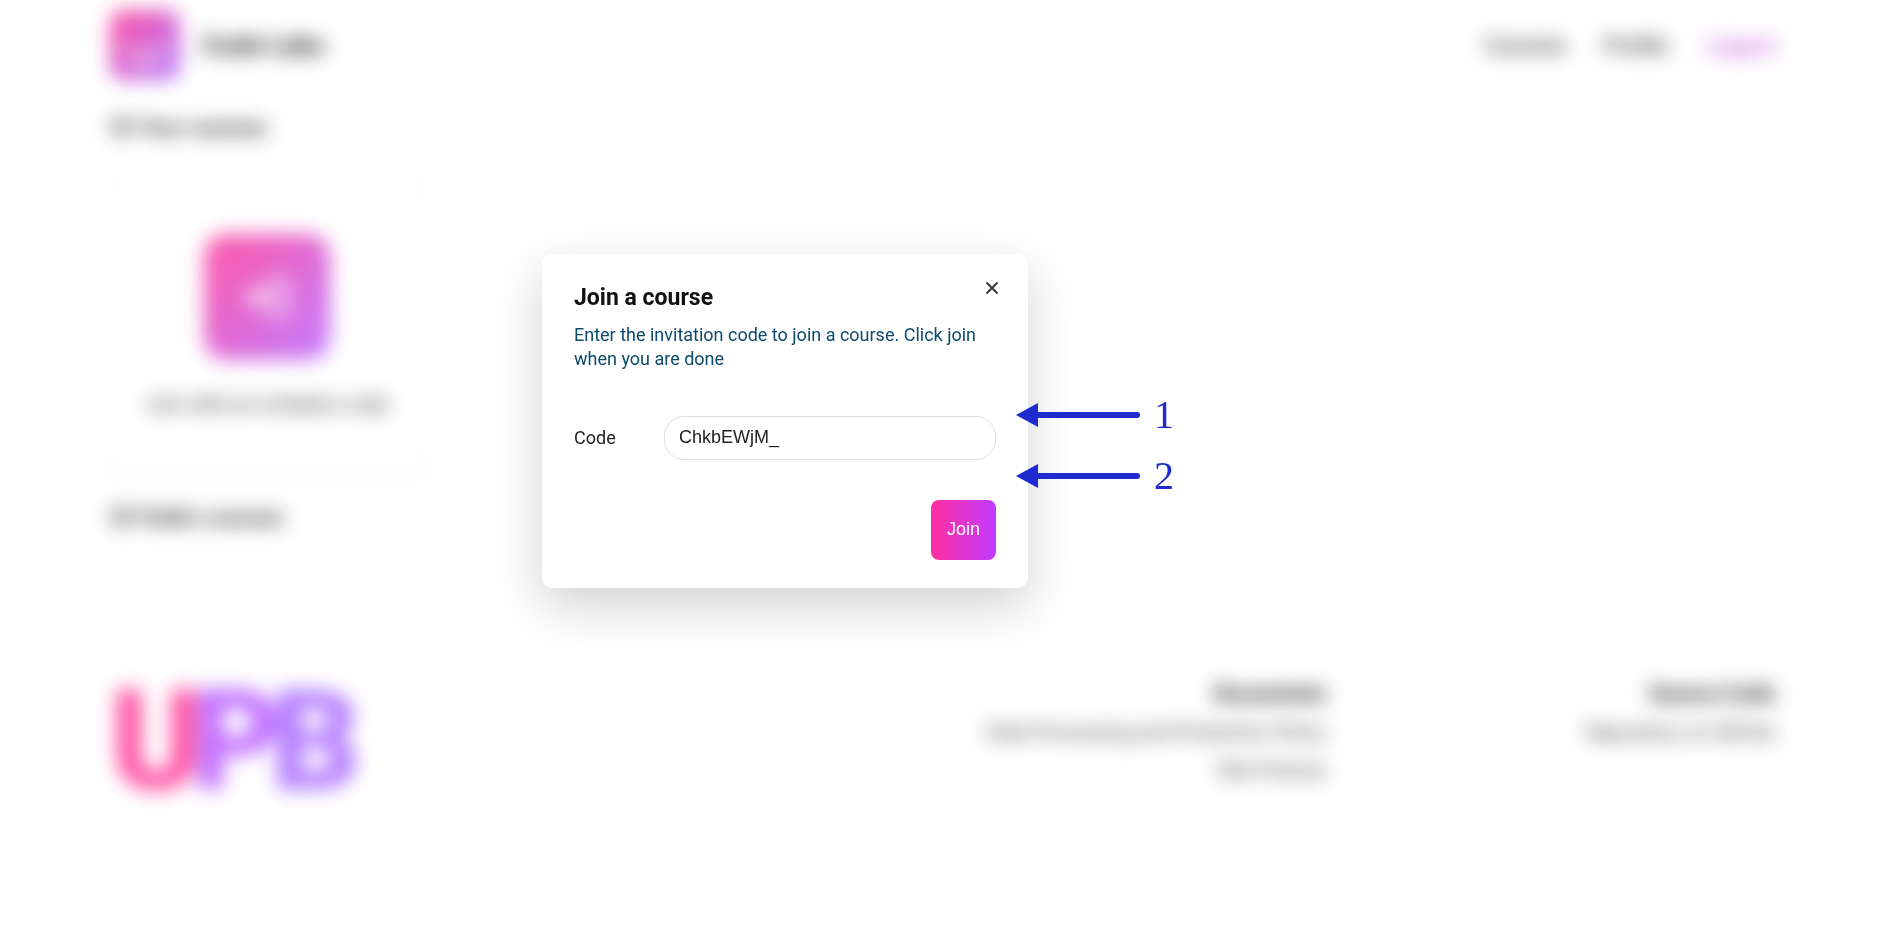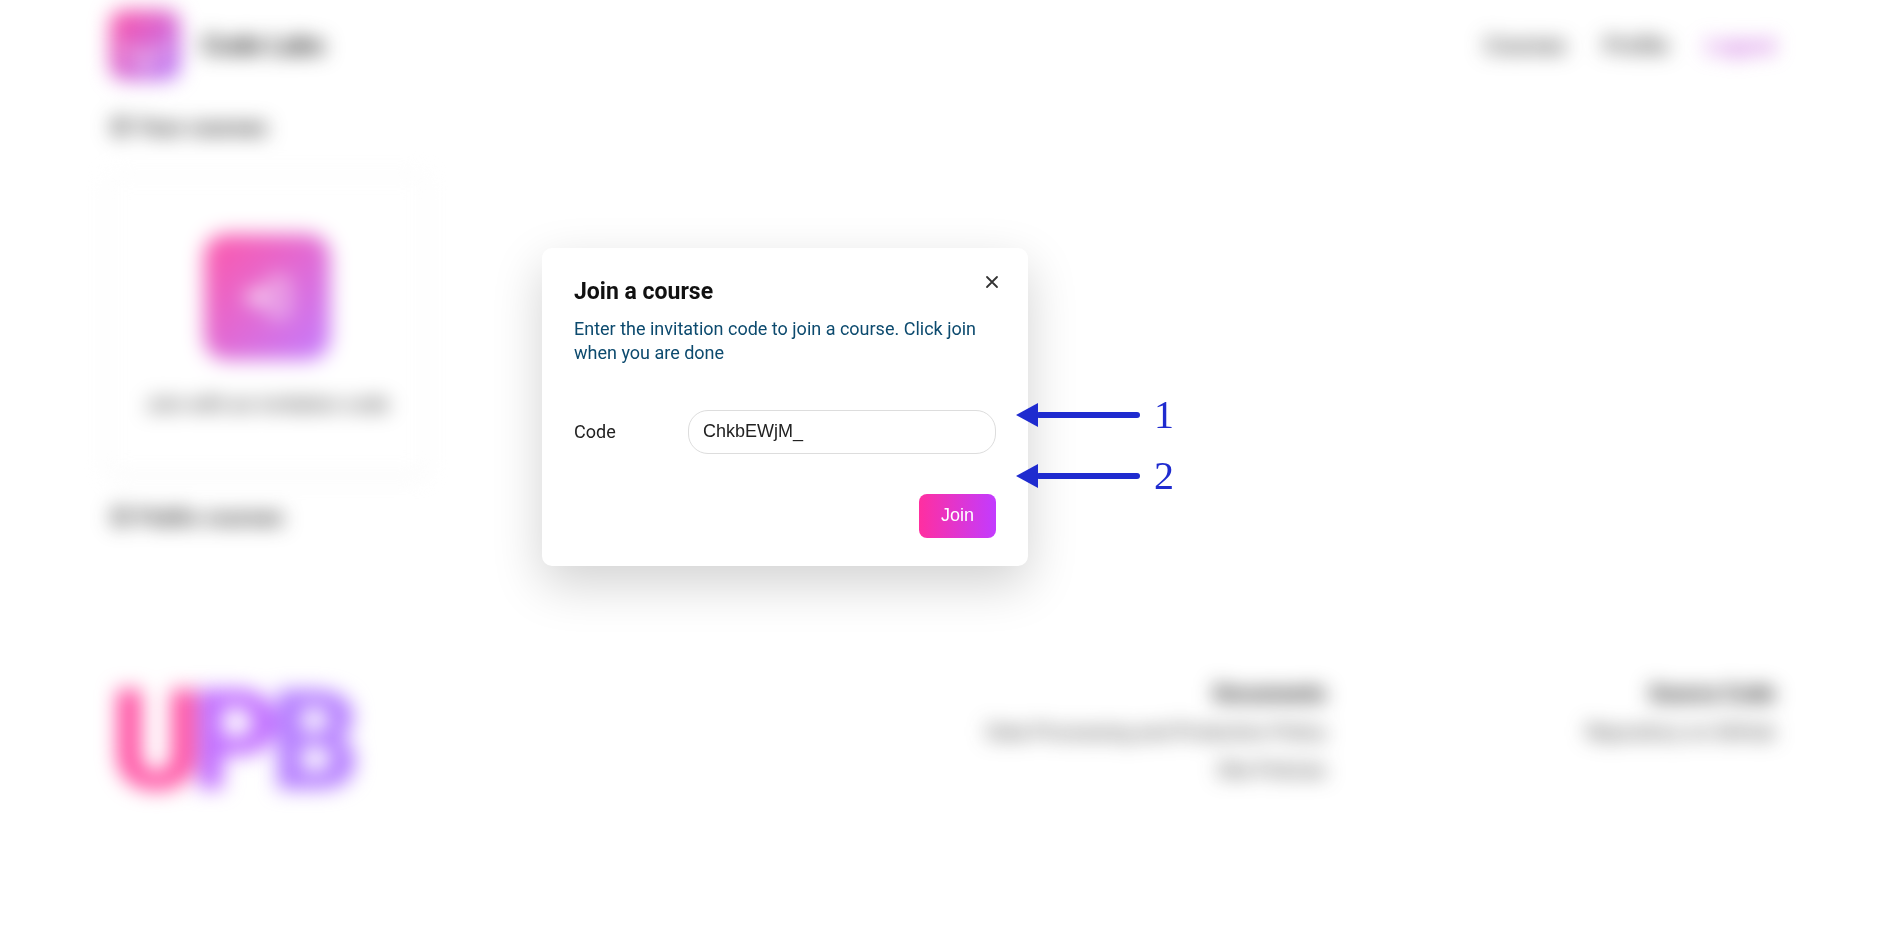--- a/index.html
+++ b/index.html
@@ -25,29 +25,29 @@
   .footer { position: absolute; left: 0; right: 0; bottom: 0; height: 290px; padding: 40px 110px 0; display: flex; }
   .upb-logo { width: 260px; height: 120px; display:flex; align-items:center; gap: 4px;}
   .upb-u,.upb-p,.upb-b{font-size:140px;font-weight:900;letter-spacing:-16px}
   .upb-u{color:#ff4fa2}.upb-p{color:#c06cff}.upb-b{color:#b47cff}
   .fcol { margin-left: auto; display:flex; gap:260px; }
   .fgroup { text-align:right; }
   .fgroup h4{font-size:22px;color:#111;font-weight:700}
   .fgroup a{display:block;margin-top:14px;font-size:20px;color:#333;text-decoration:none}
   
   .overlay { position:absolute; inset:0; display:flex; align-items:flex-start; justify-content:center; }
-  .modal { position:absolute; left:542px; top:248px; width:486px; background:#fff; border-radius:10px; box-shadow:0 18px 50px rgba(0,0,0,.18); padding: 30px 32px 28px; }
+  .modal { position:absolute; left:542px; top:254px; width:486px; background:#fff; border-radius:10px; box-shadow:0 18px 50px rgba(0,0,0,.18); padding: 30px 32px 28px; }
   .modal-title { font-size:23px; font-weight:700; color:#111; }
   .modal-desc { margin-top:12px; font-size:18px; line-height:1.35; color:#0c4a6e; }
   .close-btn { position:absolute; top:20px; right:22px; width:28px; height:28px; background:none; border:none; cursor:pointer; display:flex; align-items:center; justify-content:center; color:#555; border-radius:6px; }
-  .form-row { display:flex; align-items:center; margin-top:44px; gap:24px; }
+  .form-row { display:flex; align-items:center; margin-top:44px; }
   .form-label { width:90px; font-size:18px; color:#222; }
   .code-input { flex:1; height:44px; border:1px solid #ddd; border-radius:20px; padding:0 14px; font-size:18px; color:#222; outline:none; }
   .modal-actions { display:flex; justify-content:flex-end; margin-top:40px; }
-  .join-btn { height:44px; padding:0 22px; border:none; border-radius:8px; background:linear-gradient(90deg,#ff2fa0,#c23bff); color:#fff; font-size:18px; font-weight:500; cursor:pointer; }
+  .join-btn { height:60px; padding:0 16px; border:none; border-radius:8px; background:linear-gradient(90deg,#ff2fa0,#c23bff); color:#fff; font-size:18px; font-weight:500; cursor:pointer; }
   
   .ann { position:absolute; display:flex; align-items:center; pointer-events:none; }
   .ann .arrow-line{height:6px;background:#1f2bcf;width:100px;position:relative;border-radius:3px}
   .ann .arrow-head{width:0;height:0;border-top:12px solid transparent;border-bottom:12px solid transparent;border-right:22px solid #1f2bcf;margin-right:-2px}
   .ann .num{font-family:Georgia,'Times New Roman',serif;font-size:40px;color:#1f2bcf;margin-left:14px;font-weight:500}
 </style>
 </head>
 <body>
 <div class="page">
 

